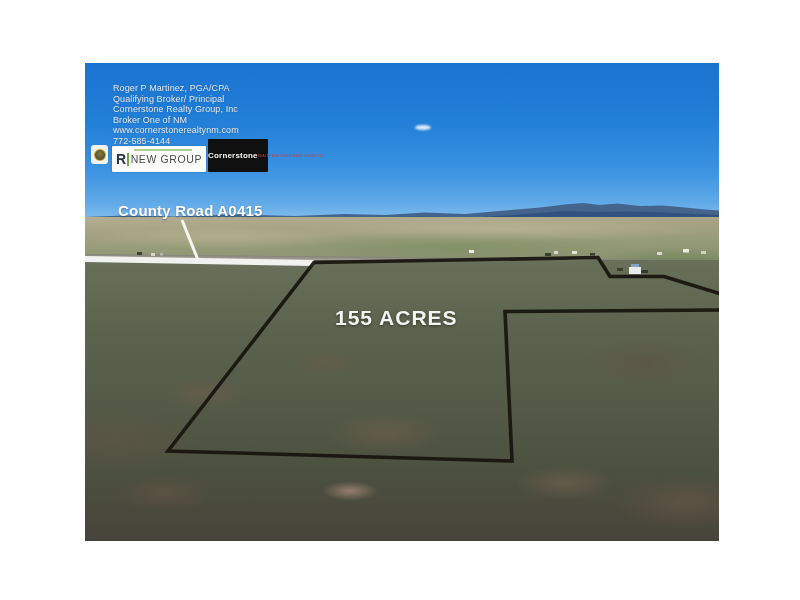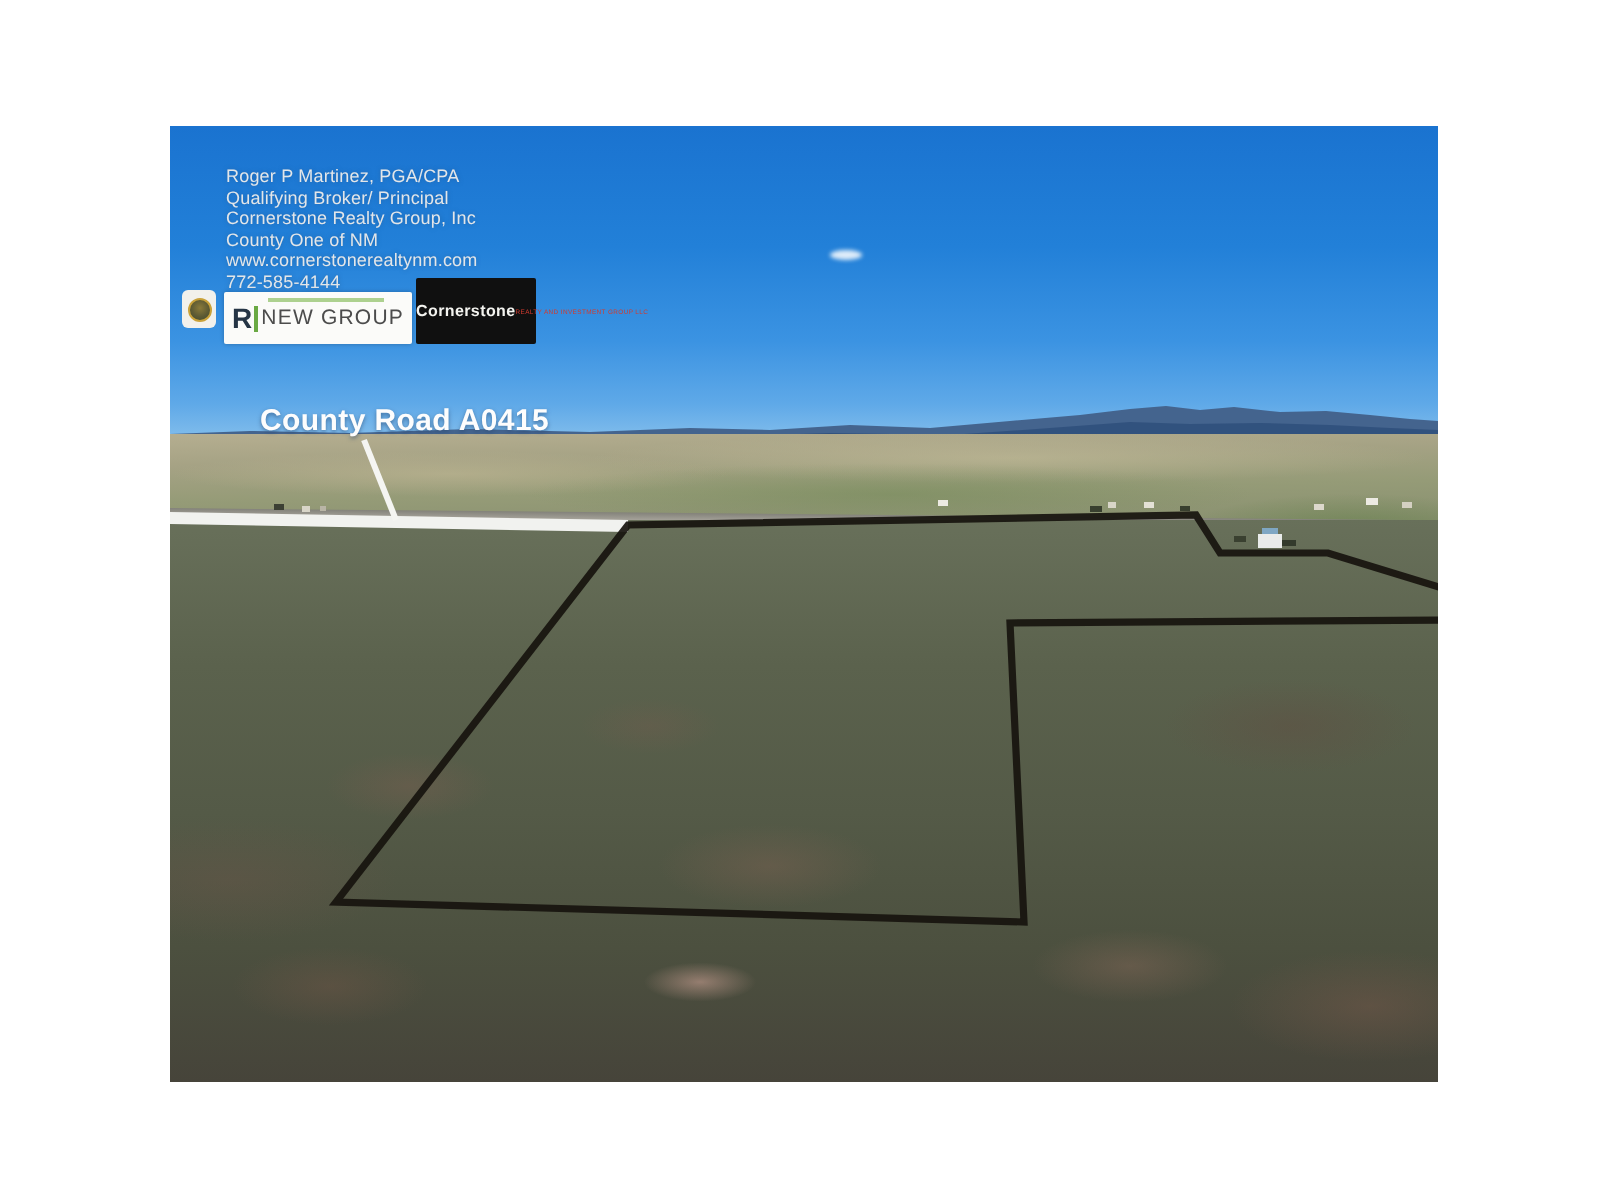--- a/index.html
+++ b/index.html
@@ -34,21 +34,21 @@
           radial-gradient(40px 14px at 265px 231px, rgba(210,165,152,.55), transparent 70%),
           radial-gradient(100px 40px at 600px 243px, rgba(120,90,75,.45), transparent 70%),
           radial-gradient(70px 28px at 80px 233px, rgba(115,88,72,.40), transparent 70%),
           radial-gradient(120px 44px at 30px 180px, rgba(110,86,74,.35), transparent 70%);}
   .overlay-svg{position:absolute;left:0;top:0;width:634px;height:478px;}
 
   
   .contact{position:absolute;left:28px;top:20px;color:#e3e6e9;font-size:9px;line-height:10.6px;
            font-weight:500;letter-spacing:.1px;text-shadow:0 0 2px rgba(40,90,140,.55);}
   .road-label{position:absolute;left:33px;top:139px;color:#fdfdfd;font-size:15px;font-weight:bold;
-           letter-spacing:.2px;text-shadow:0 1px 2px rgba(40,70,110,.6);margin-left:12px;}
+           letter-spacing:.2px;text-shadow:0 1px 2px rgba(40,70,110,.6);}
   .acreage{position:absolute;left:250px;top:243px;color:#f4f4f2;font-size:21px;font-weight:bold;
            letter-spacing:1px;text-shadow:0 1px 3px rgba(0,0,0,.45);}
 
   
   .seal{position:absolute;left:6px;top:82px;width:17px;height:19px;background:#f2f1ec;border-radius:3px;
         display:flex;align-items:center;justify-content:center;}
   .seal-circle{width:12px;height:12px;border-radius:50%;background:radial-gradient(circle at 50% 40%,#8a7a3a 0%,#5d5a33 55%,#3f4a30 100%);
         border:1.5px solid #c9a23a;box-sizing:border-box;}
   .r1{position:absolute;left:27px;top:83px;width:94px;height:26px;background:#fbfbf9;border-radius:1px;
         display:flex;align-items:center;padding:0 4px;box-sizing:border-box;box-shadow:0 0 2px rgba(0,0,0,.25);}
@@ -103,21 +103,21 @@
 
       <path d="M636,231 L579,213.5 L525,213.5 L513,194.5 L229,199.5 L83,388 L427,398 L420,248.5 L636,247" fill="none" stroke="#17130e" stroke-width="3.6" stroke-linejoin="miter" opacity="0.92"></path>
 
       <line x1="97" y1="157" x2="113" y2="197" stroke="#f5f5f2" stroke-width="3"></line>
     </svg>
 
     <div class="contact">
       <div>Roger P Martinez, PGA/CPA</div>
       <div>Qualifying Broker/ Principal</div>
       <div>Cornerstone Realty Group, Inc</div>
-      <div>County One of NM</div>
+      <div>Broker One of NM</div>
       <div>www.cornerstonerealtynm.com</div>
       <div>772-585-4144</div>
     </div>
 
     <div class="seal">
       <div class="seal-circle"></div>
     </div>
     <div class="r1">
       <div class="r1-microline"></div>
       <span class="r1-mark">R</span>
@@ -126,15 +126,16 @@
     </div>
     <div class="cstone">
       <svg width="34" height="9" viewBox="0 0 34 9">
         <path d="M3,8 L11,1.5 L17,6.5 L21,3.5 L27,8" fill="none" stroke="#f0efe9" stroke-width="1.1"></path>
       </svg>
       <div class="cstone-name">Cornerstone</div>
       <div class="cstone-tag">REALTY AND INVESTMENT GROUP LLC</div>
     </div>
 
     <div class="road-label">County Road A0415</div>
+    <div class="acreage">155 ACRES</div>
 
   </div>
 </div>
 
 </body></html>

